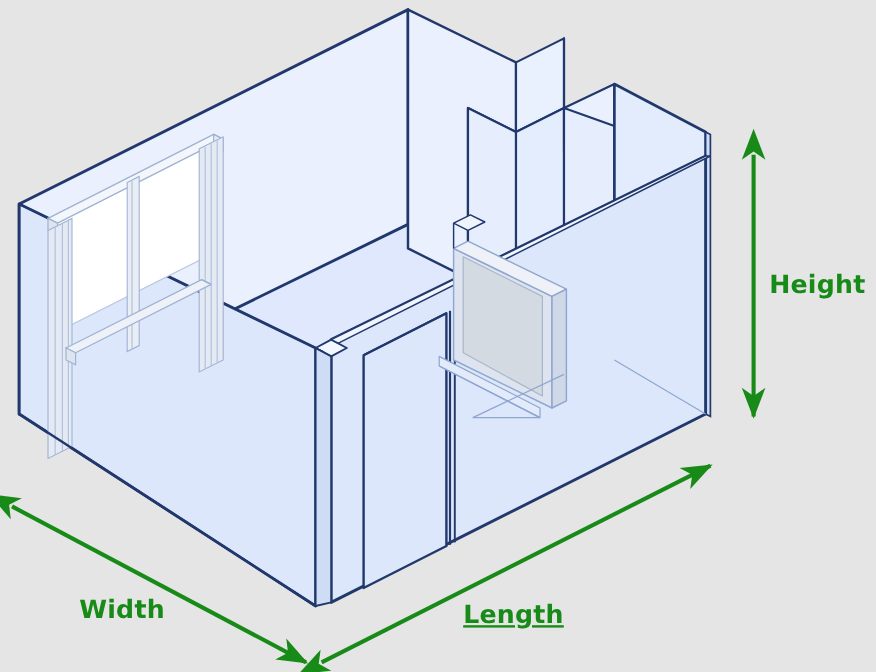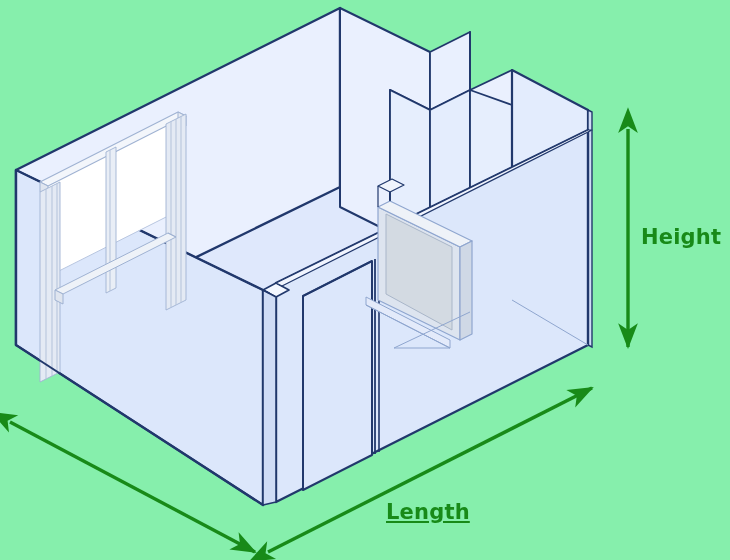--- a/index.html
+++ b/index.html
@@ -8,21 +8,21 @@
     padding: 0;
     background: #ffffff;
   }
   body {
     font-family: "DejaVu Sans", "Liberation Sans", sans-serif;
   }
   #stage {
     position: relative;
     width: 730px;
     height: 560px;
-    background: #86efac;
+    background: #e5e5e5;
     overflow: hidden;
   }
   #scene {
     position: absolute;
     left: 0;
     top: 0;
     width: 730px;
     height: 560px;
   }
   .dim-label {
@@ -155,16 +155,17 @@
       <line x1="628" y1="129" x2="628" y2="347" stroke="#188a18" stroke-width="3.4" marker-start="url(#arrowhead-start)" marker-end="url(#arrowhead-end)"></line>
 
       <line x1="10" y1="422" x2="255" y2="552" stroke="#188a18" stroke-width="3.4" marker-start="url(#arrowhead-start)" marker-end="url(#arrowhead-end)"></line>
 
       <line x1="268" y1="552" x2="592" y2="388" stroke="#188a18" stroke-width="3.4" marker-start="url(#arrowhead-start)" marker-end="url(#arrowhead-end)"></line>
     </g>
   </svg>
 
   <div class="dim-label" id="label-height">Height</div>
 
+  <div class="dim-label" id="label-width">Width</div>
 
   <div class="dim-label" id="label-length">Length</div>
 
 </div>
 
 </body></html>

